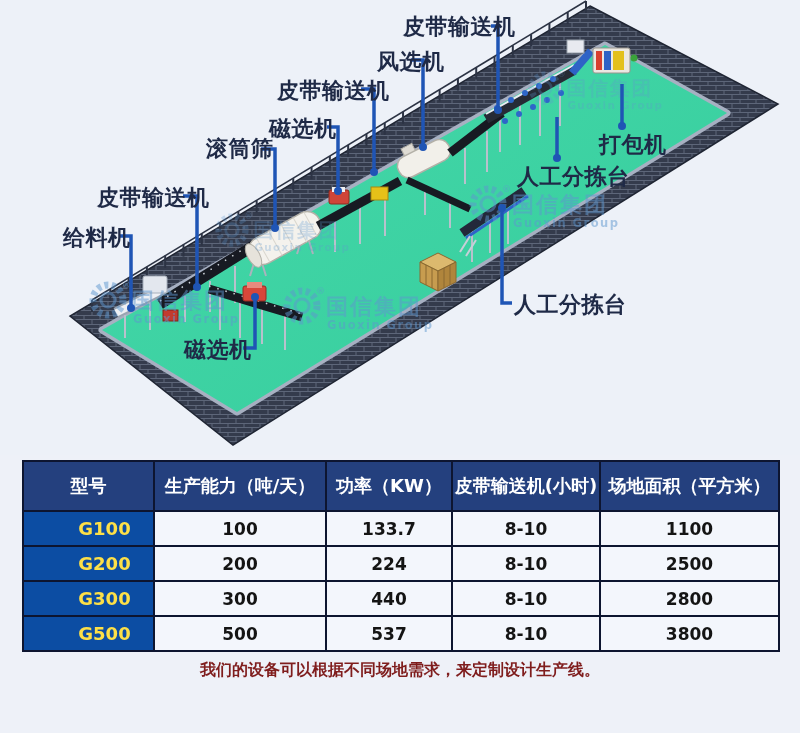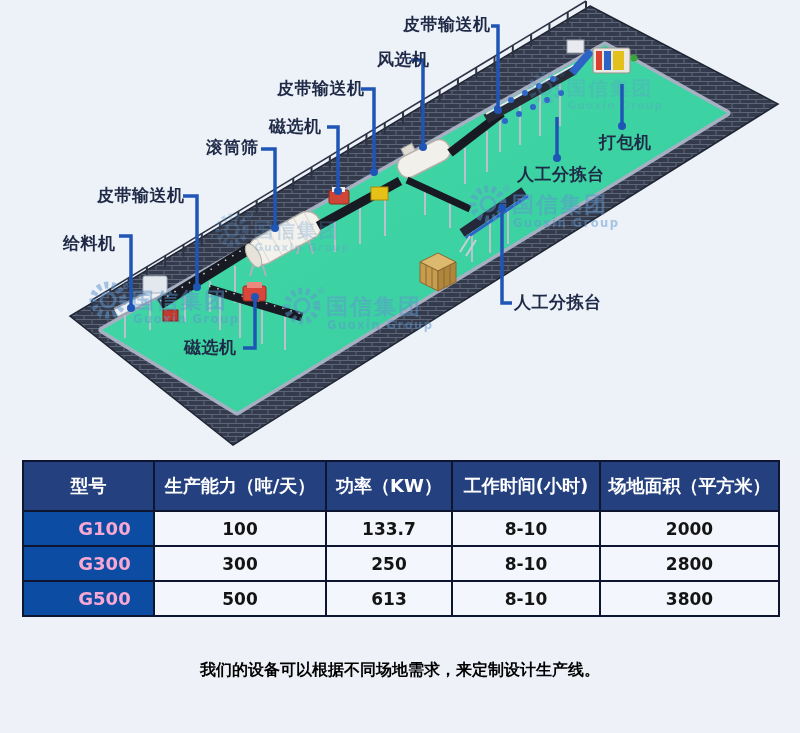--- a/index.html
+++ b/index.html
@@ -7,31 +7,31 @@
     --label-color:#1f2a47;
     --header-bg:#24407e;
     --model-bg:#0c4da3;
     --table-border:#0d1530;
   }
   *{margin:0;padding:0;box-sizing:border-box;}
   body{font-family:"DejaVu Sans","Liberation Sans",sans-serif;background:#eef1f8;}
   .page{position:relative;width:800px;height:733px;background:#eef1f8;overflow:hidden;}
   .diagram{position:absolute;left:0;top:0;width:800px;height:455px;}
   .diagram svg{display:block;}
-  .lbl{position:absolute;font-size:17px;font-weight:bold;color:var(--label-color);
+  .lbl{position:absolute;font-size:22px;font-weight:bold;color:var(--label-color);
        letter-spacing:.5px;white-space:nowrap;line-height:1;}
   .spec-table{position:absolute;left:22px;top:460px;width:756px;border-collapse:collapse;
        table-layout:fixed;text-align:center;font-weight:bold;}
   .spec-table th,.spec-table td{border:2px solid var(--table-border);padding:0;vertical-align:middle;}
   .spec-table thead th{background:var(--header-bg);color:#ffffff;font-size:18px;height:50px;font-weight:bold;margin-top:36px;}
   .spec-table tbody tr{height:35px;}
-  .spec-table tbody th{background:var(--model-bg);color:#f9a8d4;font-size:18px;font-weight:bold;padding-left:32px;}
+  .spec-table tbody th{background:var(--model-bg);color:#fde047;font-size:18px;font-weight:bold;padding-left:32px;}
   .spec-table tbody td{background:#f3f6fc;color:#141414;font-size:17px;font-weight:bold;margin-left:40px;}
   .caption{position:absolute;left:0;top:660px;width:800px;text-align:center;
-       font-size:16px;color:#000000;font-weight:bold;}
+       font-size:16px;color:#7f1d1d;font-weight:bold;}
 </style>
 </head>
 <body>
 
 <div class="page">
 
   <div class="diagram" id="diagram">
     <svg id="diagram-svg" width="800" height="455" viewBox="0 0 800 455">
       <defs>
         <pattern id="brick" width="16" height="9" patternUnits="userSpaceOnUse">
@@ -233,63 +233,70 @@
           <polyline points="512,303 502,303 502,210" fill="none" stroke="#1f55b5" stroke-width="3.5"></polyline>
           <circle cx="502" cy="208" r="4" fill="#1f55b5"></circle>
         </g>
     </svg>
   <div class="lbl" style="left: 403px; top: 16px;">皮带输送机</div>
       <div class="lbl" style="left: 357px; top: 51px; margin-left: 20px;">风选机</div>
       <div class="lbl" style="left: 277px; top: 80px;">皮带输送机</div>
       <div class="lbl" style="left: 269px; top: 118px;">磁选机</div>
       <div class="lbl" style="left: 206px; top: 140px; font-family: Liberation Mono, monospace;">滚筒筛</div>
       <div class="lbl" style="left: 97px; top: 187px;">皮带输送机</div>
-      <div class="lbl" style="left: 63px; top: 235px;">给料机</div>
+      <div class="lbl" style="left: 63px; top: 227px;">给料机</div>
       <div class="lbl" style="left: 184px; top: 339px;">磁选机</div>
       <div class="lbl" style="left: 517px; top: 166px;">人工分拣台</div>
       <div class="lbl" style="left: 599px; top: 134px;">打包机</div>
       <div class="lbl" style="left: 514px; top: 294px;">人工分拣台</div>
     </div>
 
   <table class="spec-table">
     <colgroup>
       <col style="width:131px">
         <col style="width:172px">
         <col style="width:126px">
       <col style="width:148px">
         <col style="width:179px">
     </colgroup>
     <thead>
         <tr id="spec-head">
           <th>型号</th>
           <th>生产能力（吨/天）</th>
           <th>功率（KW）</th>
-          <th>工作时间(小时)</th>
+          <th>皮带输送机(小时)</th>
           <th>场地面积（平方米）</th>
         </tr>
       </thead>
     <tbody id="spec-body">
         <tr>
           <th>G100</th>
           <td>100</td>
           <td>133.7</td>
           <td>8-10</td>
-          <td>2000</td>
+          <td>1100</td>
+        </tr>
+        <tr>
+          <th>G200</th>
+          <td>200</td>
+          <td>224</td>
+          <td>8-10</td>
+          <td>2500</td>
         </tr>
         <tr>
           <th>G300</th>
           <td>300</td>
-          <td>250</td>
+          <td>440</td>
           <td>8-10</td>
           <td>2800</td>
         </tr>
         <tr>
           <th>G500</th>
           <td>500</td>
-          <td>613</td>
+          <td>537</td>
           <td>8-10</td>
           <td>3800</td>
         </tr>
       </tbody>
   </table>
 
   <div class="caption">我们的设备可以根据不同场地需求，来定制设计生产线。</div>
 </div>
 
 </body></html>

